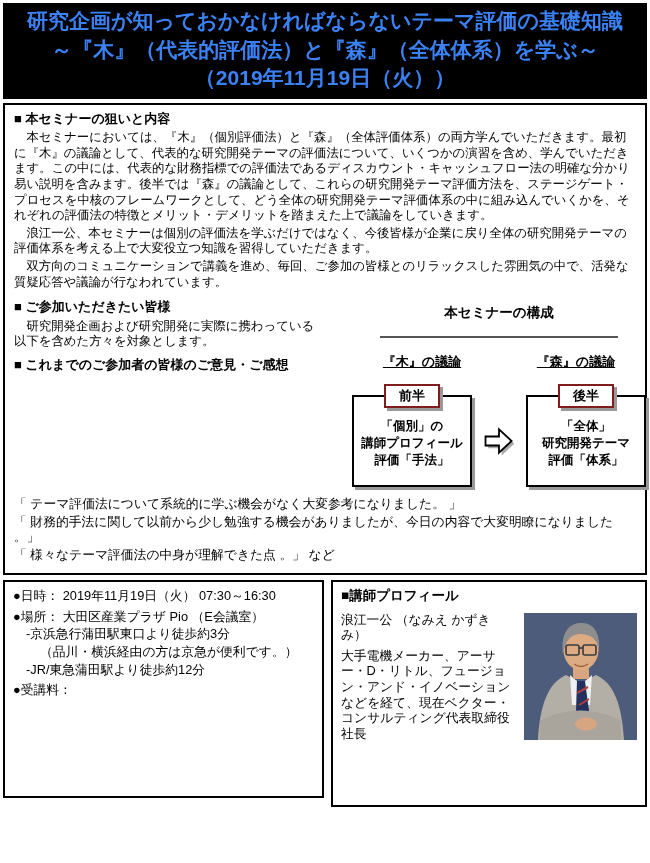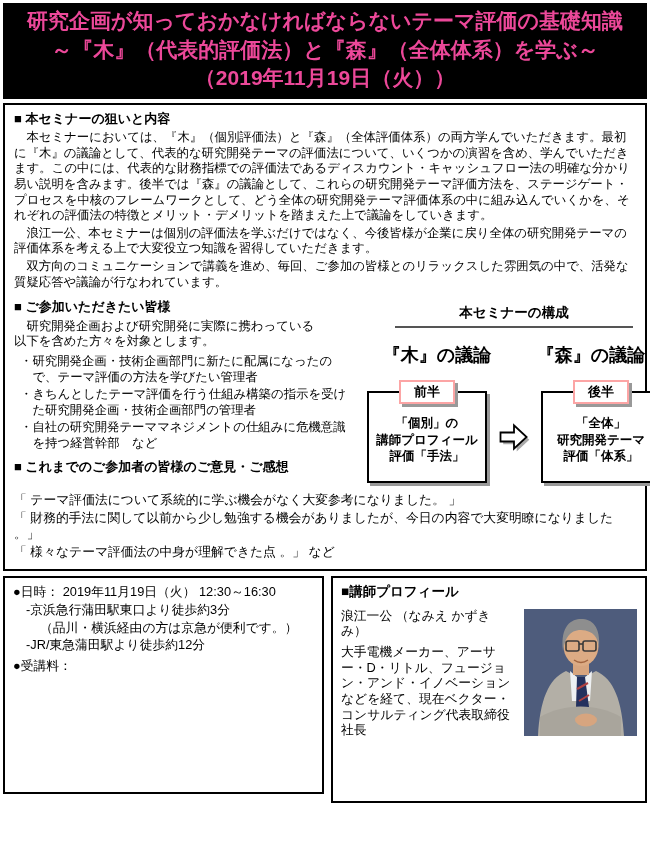--- a/index.html
+++ b/index.html
@@ -5,61 +5,61 @@
   * { margin:0; padding:0; box-sizing:border-box; }
   html,body { width:650px; height:863px; }
   body {
     background:#fff; color:#000;
     font-family:"Liberation Sans","DejaVu Sans",sans-serif;
   }
   .page { width:650px; height:863px; padding:3px; overflow:hidden; background:#fff; }
 
   
   .title-block {
-    background:#000; color:#ec4899; text-align:center;
+    background:#000; color:#3b82f6; text-align:center;
     font-weight:bold; font-size:21px; line-height:1.36;
     padding:4px 0 6px;
   }
 
   
   .main-box {
     border:2px solid #000; margin-top:4px;
     padding:6px 9px 8px; font-size:12.4px; line-height:1.26;
   }
   h2.sec { font-size:13px; font-weight:bold; margin:7px 0 3px; }
   h2.sec.first { margin-top:0; }
   .para { text-indent:1em; margin:2px 0; }
   .preline { white-space:pre-line; }
 
-  .two-col { display:flex;gap:15px; }
+  .two-col { display:flex; }
   .col-left { width:338px; flex:none; }
   .col-right { flex:1; padding-top:12px; }
 
   ul.bullets { list-style:none; margin:4px 0 0 6px; }
   ul.bullets li { padding-left:1em; text-indent:-1em; margin-bottom:2px; }
 
   
   .diagram-title {
     font-size:13.5px; font-weight:bold; text-align:center;
-    width:238px; margin:0 auto; padding-bottom:5px;
+    width:238px; margin:0 auto; padding-bottom:15px;
     border-bottom:2px solid #555;
   }
-  .diagram-labels { display:flex; justify-content:space-between; margin:16px 6px 0; font-weight:bold; font-size:18px; }
+  .diagram-labels { display:flex; justify-content:space-between; margin:16px 6px 0; font-weight:bold; font-size:13px;text-decoration:underline; }
   .diagram-labels .dlabel { width:128px; text-align:center; }
   .diagram-row { display:flex; justify-content:center; align-items:center; gap:9px; margin-top:24px; }
   .dbox {
     position:relative; width:120px; height:92px;
     border:2px solid #000; background:#fff; box-shadow:3px 3px 0 #999;
     display:flex; align-items:center; justify-content:center;
     text-align:center; font-weight:bold; font-size:12.5px; line-height:1.35;
     padding-top:6px;
   }
   .dtab {
     position:absolute; top:-13px; left:50%; transform:translateX(-50%);
-    background:#fff; border:2px solid #fca5a5; box-shadow:3px 3px 0 #999;
+    background:#fff; border:2px solid #7f1d1d; box-shadow:3px 3px 0 #999;
     padding:0 13px; font-size:13px; font-weight:bold; line-height:20px; white-space:nowrap;
   }
   .arrow-wrap { display:flex; align-items:center; }
 
   .quotes { margin-top:9px; font-size:12.8px; line-height:1.24; }
   .quotes .quote-line { margin-bottom:2px; }
 
   
   .bottom-row { display:flex; gap:7px; margin-top:5px; align-items:flex-start; }
   .req-box {
@@ -97,25 +97,20 @@
     <p class="para">本セミナーにおいては、『木』（個別評価法）と『森』（全体評価体系）の両方学んでいただきます。最初に『木』の議論として、代表的な研究開発テーマの評価法について、いくつかの演習を含め、学んでいただきます。この中には、代表的な財務指標での評価法であるディスカウント・キャッシュフロー法の明確な分かり易い説明を含みます。後半では『森』の議論として、これらの研究開発テーマ評価方法を、ステージゲート・プロセスを中核のフレームワークとして、どう全体の研究開発テーマ評価体系の中に組み込んでいくかを、それぞれの評価法の特徴とメリット・デメリットを踏まえた上で議論をしていきます。</p>
     <p class="para">浪江一公、本セミナーは個別の評価法を学ぶだけではなく、今後皆様が企業に戻り全体の研究開発テーマの評価体系を考える上で大変役立つ知識を習得していただきます。</p>
 
     <p class="para">双方向のコミュニケーションで講義を進め、毎回、ご参加の皆様とのリラックスした雰囲気の中で、活発な質疑応答や議論が行なわれています。</p>
 
     <div class="two-col">
       <div class="col-left">
         <h2 class="sec">■ ご参加いただきたい皆様</h2>
         <p class="para preline">研究開発企画および研究開発に実際に携わっている
 以下を含めた方々を対象とします。</p>
-        <ul class="bullets">
-          <li>・研究開発企画・技術企画部門に新たに配属になったので、テーマ評価の方法を学びたい管理者</li>
-          <li>・きちんとしたテーマ評価を行う仕組み構築の指示を受けた研究開発企画・技術企画部門の管理者</li>
-          <li>・自社の研究開発テーママネジメントの仕組みに危機意識を持つ経営幹部　など</li>
-        </ul>
         <h2 class="sec">■ これまでのご参加者の皆様のご意見・ご感想</h2>
       </div>
 
       <div class="col-right">
         <div class="diagram-title">本セミナーの構成</div>
         <div class="diagram-labels">
           <div class="dlabel">『木』の議論</div>
           <div class="dlabel">『森』の議論</div>
         </div>
         <div class="diagram-row">
@@ -144,21 +139,22 @@
     <div class="quotes">
       <div class="quote-line">「 テーマ評価法について系統的に学ぶ機会がなく大変参考になりました。 」</div>
       <div class="quote-line">「 財務的手法に関して以前から少し勉強する機会がありましたが、今日の内容で大変明瞭になりました 。」</div>
       <div class="quote-line">「 様々なテーマ評価法の中身が理解できた点 。」 など</div>
     </div>
   </section>
 
   <footer class="bottom-row">
 
     <div class="req-box">
-      <div class="req-line">●日時： 2019年11月19日（火） 12:30～16:30</div>
+      <div class="req-line">●日時： 2019年11月19日（火） 07:30～16:30</div>
+      <div class="req-line gap">●場所： 大田区産業プラザ Pio （E会議室）</div>
       <div class="req-line ind1">-京浜急行蒲田駅東口より徒歩約3分</div>
       <div class="req-line ind2">（品川・横浜経由の方は京急が便利です。）</div>
       <div class="req-line ind1">-JR/東急蒲田駅より徒歩約12分</div>
       <div class="req-line gap">●受講料：</div>
 
     </div>
 
     <div class="prof-box">
       <h2>■講師プロフィール</h2>
       <div class="photo">

